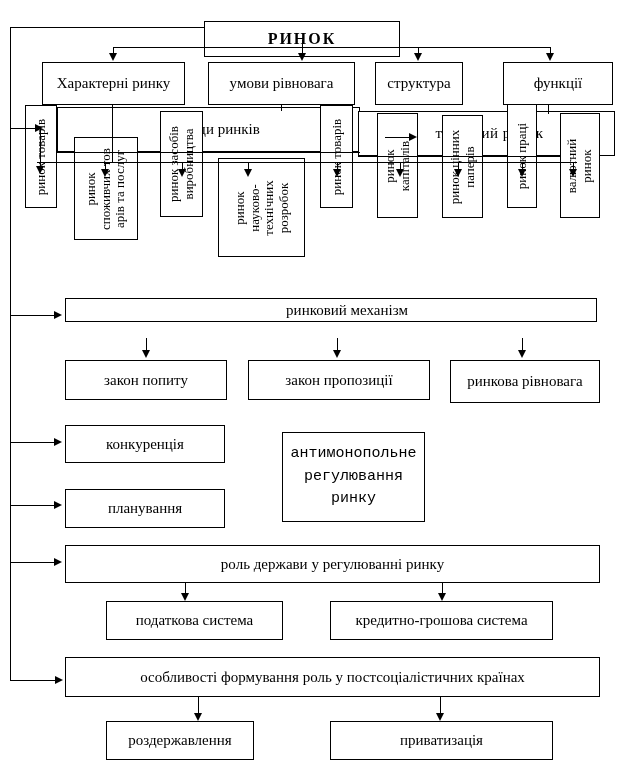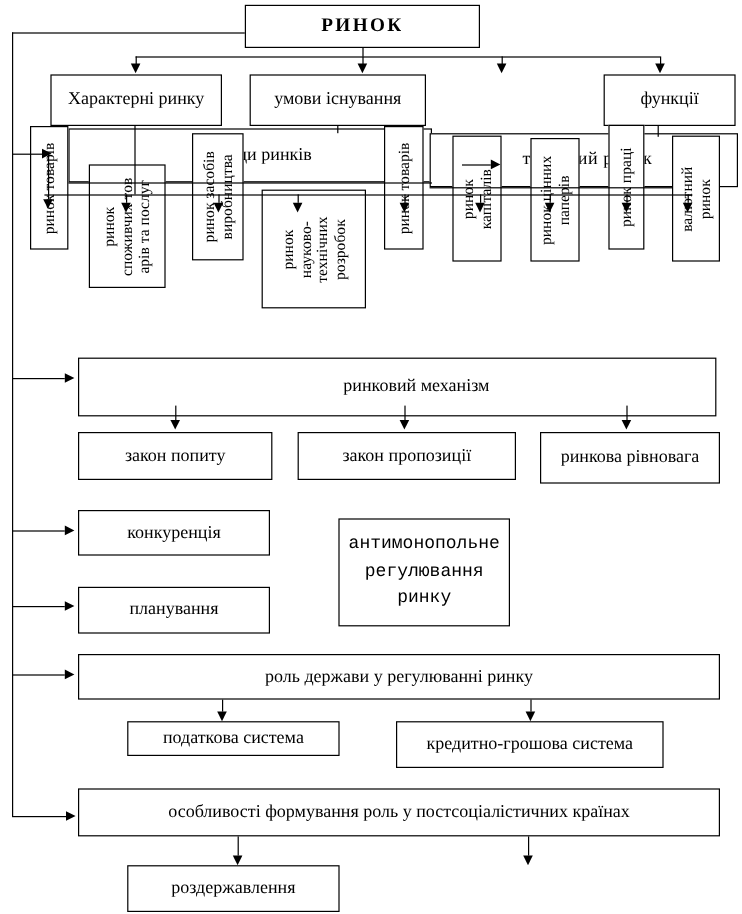--- a/index.html
+++ b/index.html
@@ -21,24 +21,25 @@
       border-right:4px solid transparent;border-top:8px solid #000;z-index:3;}
   .ar{position:absolute;width:0;height:0;border-top:4px solid transparent;
       border-bottom:4px solid transparent;border-left:8px solid #000;z-index:3;}
   .anti{line-height:1.5;font-family:Liberation Mono, monospace;}
 </style>
 </head>
 <body>
 
 <div id="canvas">
 
-  <div class="bx root" style="left:204px;top:4px;width:196px;height:36px;">РИНОК</div>
+  <div class="bx root" style="left:204px;top:21px;width:196px;height:36px;">РИНОК</div>
 
   <div class="bx" style="left:42px;top:62px;width:143px;height:43px;">Характерні ринку</div>
-  <div class="bx" style="left:208px;top:62px;width:147px;height:43px;">умови існування</div>
+  <div class="bx" style="left:208px;top:62px;width:147px;height:43px;">умови рівновага</div>
+  <div class="bx" style="left:375px;top:62px;width:88px;height:43px;">структура</div>
   <div class="bx" style="left:503px;top:62px;width:110px;height:43px;font-family:Liberation Serif, serif;">функції</div>
 
   <div class="bx grp" style="left:57px;top:107px;width:303px;height:45px;">
     <span class="lbl" style="left:13px;">види ринків</span>
   </div>
   <div class="bx grp" style="left:358px;top:111px;width:257px;height:45px;">
     <span class="lbl" style="left:3px;letter-spacing:0.5px;">товарний ринок</span>
   </div>
 
   <div class="vbx" style="left:25px;top:105px;width:32px;height:103px;">
@@ -71,37 +72,38 @@
 паперів</span>
     </div>
   <div class="vbx" style="left:507px;top:104px;width:30px;height:104px;">
     <span class="rot">ринок праці</span>
     </div>
   <div class="vbx" style="left:560px;top:113px;width:40px;height:105px;">
     <span class="rot">валютний
 ринок</span>
     </div>
 
-  <div class="bx" style="left:65px;top:298px;width:532px;height:49px;padding-left:32px;">ринковий механізм</div>
+  <div class="bx" style="left:65px;top:298px;width:532px;height:24px;padding-left:32px;">ринковий механізм</div>
   <div class="bx" style="left:65px;top:360px;width:162px;height:40px;">закон попиту</div>
   <div class="bx" style="left:248px;top:360px;width:182px;height:40px;">закон пропозиції</div>
   <div class="bx" style="left:450px;top:360px;width:150px;height:43px;">ринкова рівновага</div>
 
   <div class="bx" style="left:65px;top:425px;width:160px;height:38px;">конкуренція</div>
   <div class="bx anti" style="left:282px;top:432px;width:143px;height:90px;">антимонопольне
 регулювання
 ринку</div>
   <div class="bx" style="left:65px;top:489px;width:160px;height:39px;">планування</div>
 
   <div class="bx" style="left:65px;top:545px;width:535px;height:38px;">роль держави у регулюванні ринку</div>
-  <div class="bx" style="left:106px;top:601px;width:177px;height:29px;">податкова система</div>
+  <div class="bx" style="left:106px;top:601px;width:177px;height:39px;">податкова система</div>
   <div class="bx" style="left:330px;top:601px;width:223px;height:39px;">кредитно-грошова система</div>
 
   <div class="bx" style="left:65px;top:657px;width:535px;height:40px;">особливості формування роль у постсоціалістичних країнах</div>
-  <div class="bx" style="left:106px;top:721px;width:177px;height:39px;">роздержавлення</div>
+  <div class="bx" style="left:106px;top:721px;width:148px;height:39px;">роздержавлення</div>
+  <div class="bx" style="left:330px;top:721px;width:223px;height:39px;">приватизація</div>
 
   <div class="hl" style="left:10px;top:27px;width:194px;"></div>
   <div class="vl" style="left:10px;top:27px;height:653px;"></div>
   <div class="vl" style="left:302px;top:40px;height:7px;"></div>
   <div class="hl" style="left:113px;top:47px;width:437px;"></div>
   <div class="vl" style="left:113px;top:47px;height:7px;"></div>
   <div class="ad" style="left:109px;top:53px;"></div>
   <div class="vl" style="left:302px;top:47px;height:7px;"></div>
   <div class="ad" style="left:298px;top:53px;"></div>
   <div class="vl" style="left:418px;top:47px;height:7px;"></div>

